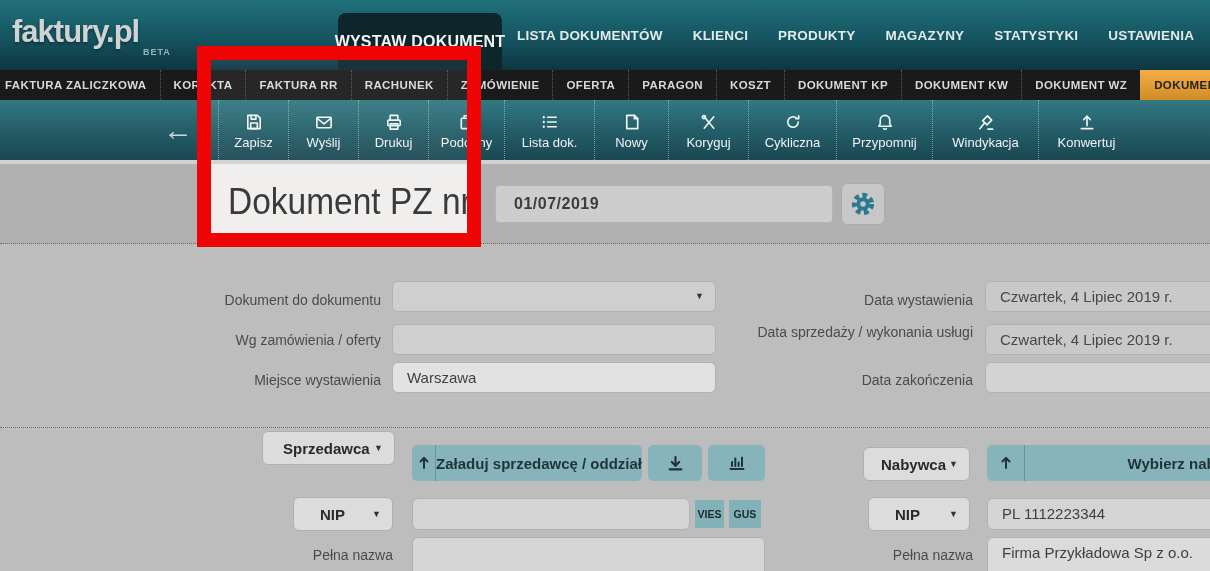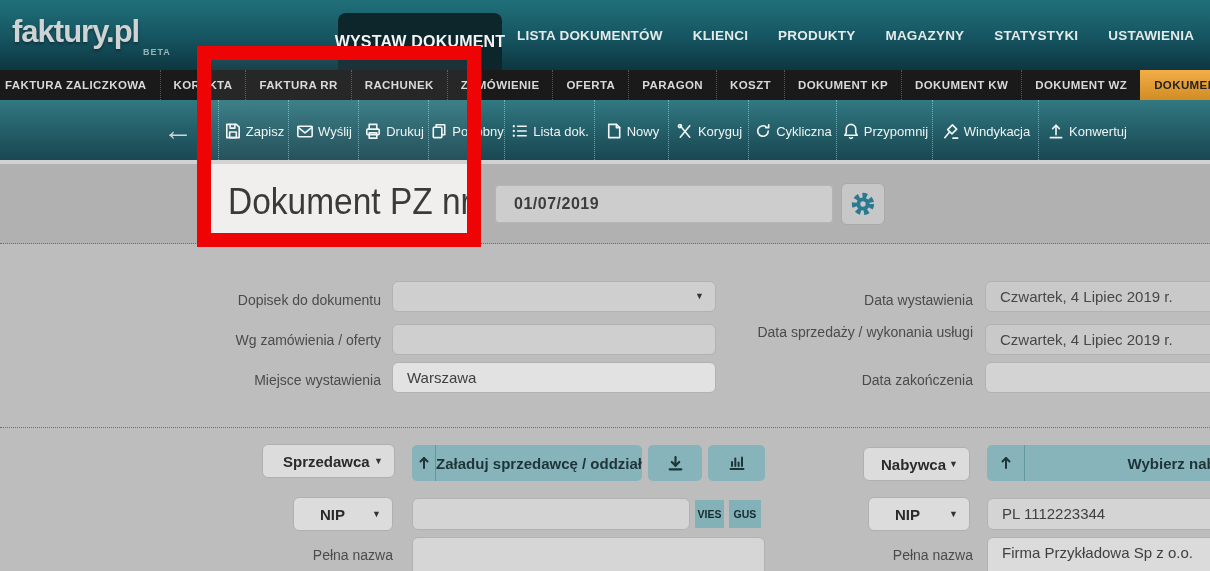--- a/index.html
+++ b/index.html
@@ -61,21 +61,21 @@
     position: absolute; left: 0; top: 100px; width: 1210px; height: 60px;
     background: linear-gradient(180deg, #327982 0%, #25616b 45%, #1a4752 100%);
   }
   .back-arrow {
     position: absolute; left: 158px; top: 10px; width: 40px; height: 40px;
     display: flex; align-items: center; justify-content: center;
     color: #ccd6d6; font-size: 30px; font-weight: bold; cursor: pointer;
   }
   .tbtns { position: absolute; left: 218px; top: 0; height: 60px; display: flex; }
   .tbtn {
-    display: flex; flex-direction: row; align-items: center; justify-content: center;
+    display: flex; flex-direction: column; align-items: center; justify-content: center;
     gap: 3px; border-left: 1px dotted rgba(210,230,230,.5);
     color: #eef4f4; font-size: 13px; cursor: pointer; padding-top: 2px;
   }
   .tbtn svg { stroke: #f0f5f5; fill: none; stroke-width: 1.7; stroke-linecap: round; stroke-linejoin: round; }
   .toolbar-strip { position: absolute; left: 0; top: 160px; width: 1210px; height: 4px; background: #d1d1d1; }
   
   .titlebar {
     position: absolute; left: 0; top: 164px; width: 1210px; height: 80px;
     background: #b1b1b1; border-bottom: 1px dotted #6e6e6e; z-index: 1;
   }
@@ -295,41 +295,41 @@
       </svg>
     </div>
   </div>
 
   <div class="hl-glow"></div>
   <div class="hl-patch">
     <div class="page-title-bright">Dokument PZ nr</div>
   </div>
   <div class="annotation-rect"></div>
 
-  <div class="form-label" style="left:181px; width:200px; top:292px">Dopisek do dokumentu</div>
+  <div class="form-label" style="left:181px; width:200px; top:292px">Dokument do dokumentu</div>
   <div class="inp sel-caret" style="left:392px; top:281px; width:324px"></div>
 
   <div class="form-label" style="left:181px; width:200px; top:332px">Wg zamówienia / oferty</div>
   <div class="inp" style="left:392px; top:324px; width:324px"></div>
 
   <div class="form-label" style="left:181px; width:200px; top:372px">Miejsce wystawienia</div>
   <div class="inp light" style="left:392px; top:362px; width:324px">Warszawa</div>
 
   <div class="form-label" style="left:753px; width:220px; top:292px">Data wystawienia</div>
   <div class="inp datefill" style="left:985px; top:281px; width:340px">Czwartek, 4 Lipiec 2019 r.</div>
 
   <div class="form-label" style="left:753px; width:220px; top:324px">Data sprzedaży / wykonania usługi</div>
   <div class="inp datefill" style="left:985px; top:324px; width:340px">Czwartek, 4 Lipiec 2019 r.</div>
 
   <div class="form-label" style="left:753px; width:220px; top:372px">Data zakończenia</div>
   <div class="inp dateempty" style="left:985px; top:362px; width:340px"></div>
 
   <div class="dotline" style="top:427px"></div>
 
-  <div class="party-select sel-caret" style="left:262px; top:444px; width:133px; height:34px; padding-left:20px">
+  <div class="party-select sel-caret" style="left:262px; top:431px; width:133px; height:34px; padding-left:20px">
     <span>Sprzedawca</span>
   </div>
   <div class="teal-btn" style="left:412px; top:445px; width:230px; height:36px">
     <div class="arrow-cell">
       <svg width="16" height="16" viewBox="0 0 16 16" class="dark-ico">
           <path d="M8 13V3"></path>
           <path d="M4.5 6.5L8 3l3.5 3.5"></path>
         </svg>
     </div>
     <div class="btn-label">Załaduj sprzedawcę / oddział</div>

